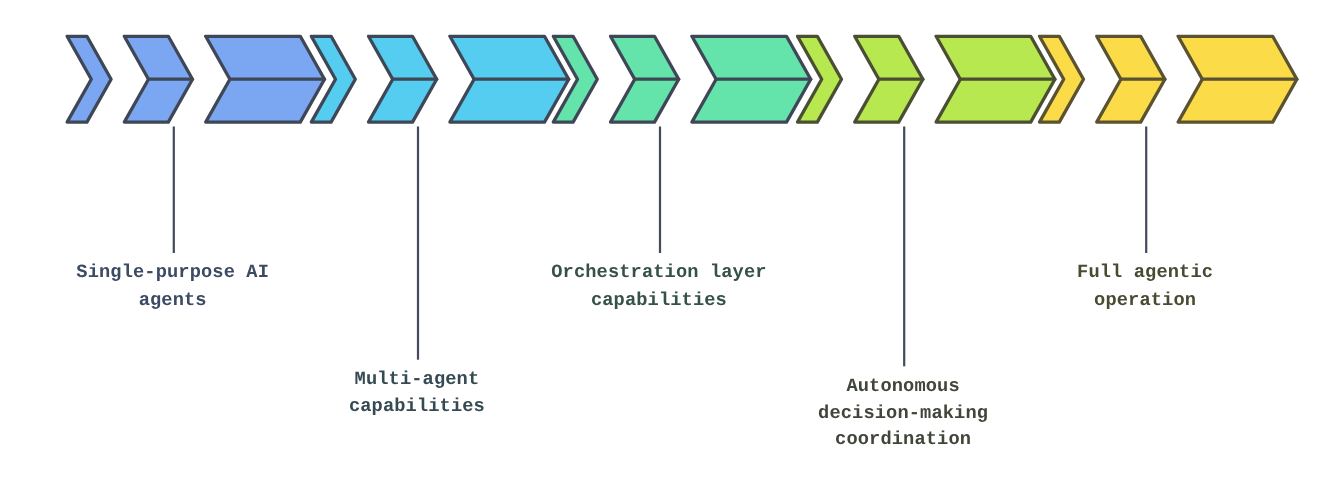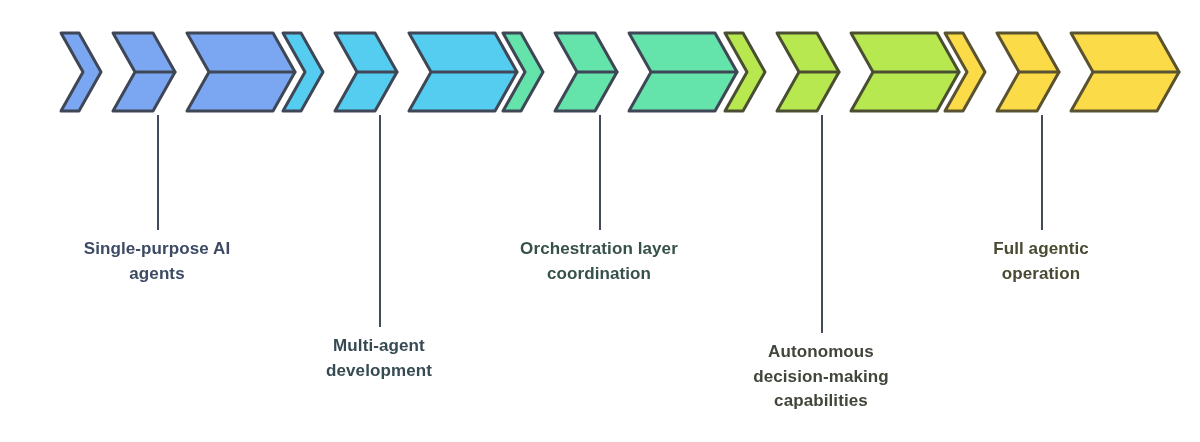--- a/index.html
+++ b/index.html
@@ -11,20 +11,21 @@
     height: 442px;
     background: #ffffff;
     font-family: "Liberation Sans", sans-serif;
     overflow: hidden;
   }
 
   .diagram {
     position: relative;
     width: 1200px;
     height: 442px;
+    font-family: Liberation Mono, monospace;
   }
 
   
   .stage {
     position: absolute;
     top: 0;
     height: 442px;
   }
 
   .chev-row {
@@ -94,58 +95,58 @@
           <polygon points="0,0 40,0 62,39 40,78 0,78 22,39" fill="#54cdf0" stroke="#3f4757" stroke-width="3" stroke-linejoin="round"></polygon>
           <line x1="22" y1="39" x2="62" y2="39" stroke="#3f4757" stroke-width="3" stroke-linecap="round"></line>
         </svg>
         <svg class="chev" width="114" height="84" viewBox="-3 -3 114 84">
           <polygon points="0,0 86,0 108,39 86,78 0,78 22,39" fill="#54cdf0" stroke="#3f4757" stroke-width="3" stroke-linejoin="round"></polygon>
           <line x1="22" y1="39" x2="108" y2="39" stroke="#3f4757" stroke-width="3" stroke-linecap="round"></line>
         </svg>
       </div>
       <div class="connector" style="left: 379px; top: 115px; height: 212px; background: rgb(67, 74, 92);"></div>
       <div class="label" style="left: 259px; top: 334px; width: 240px; color: rgb(53, 74, 82);">Multi-agent
-development</div>
+capabilities</div>
     </div>
     <div class="stage" style="left: 0px;">
       <div class="chev-row" style="left: 500px;">
         <svg class="chev" width="46" height="84" viewBox="-3 -3 46 84">
           <polygon points="0,0 18,0 40,39 18,78 0,78 22,39" fill="#64e3ab" stroke="#3f4757" stroke-width="3" stroke-linejoin="round"></polygon>
         </svg>
         <svg class="chev" width="68" height="84" viewBox="-3 -3 68 84">
           <polygon points="0,0 40,0 62,39 40,78 0,78 22,39" fill="#64e3ab" stroke="#3f4757" stroke-width="3" stroke-linejoin="round"></polygon>
           <line x1="22" y1="39" x2="62" y2="39" stroke="#3f4757" stroke-width="3" stroke-linecap="round"></line>
         </svg>
         <svg class="chev" width="114" height="84" viewBox="-3 -3 114 84">
           <polygon points="0,0 86,0 108,39 86,78 0,78 22,39" fill="#64e3ab" stroke="#3f4757" stroke-width="3" stroke-linejoin="round"></polygon>
           <line x1="22" y1="39" x2="108" y2="39" stroke="#3f4757" stroke-width="3" stroke-linecap="round"></line>
         </svg>
       </div>
       <div class="connector" style="left: 599px; top: 115px; height: 115px; background: rgb(67, 74, 92);"></div>
       <div class="label" style="left: 479px; top: 237px; width: 240px; color: rgb(54, 80, 74);">Orchestration layer
-coordination</div>
+capabilities</div>
     </div>
     <div class="stage" style="left: 0px;">
       <div class="chev-row" style="left: 722px;">
         <svg class="chev" width="46" height="84" viewBox="-3 -3 46 84">
           <polygon points="0,0 18,0 40,39 18,78 0,78 22,39" fill="#b8e84f" stroke="#4a4f33" stroke-width="3" stroke-linejoin="round"></polygon>
         </svg>
         <svg class="chev" width="68" height="84" viewBox="-3 -3 68 84">
           <polygon points="0,0 40,0 62,39 40,78 0,78 22,39" fill="#b8e84f" stroke="#4a4f33" stroke-width="3" stroke-linejoin="round"></polygon>
           <line x1="22" y1="39" x2="62" y2="39" stroke="#4a4f33" stroke-width="3" stroke-linecap="round"></line>
         </svg>
         <svg class="chev" width="114" height="84" viewBox="-3 -3 114 84">
           <polygon points="0,0 86,0 108,39 86,78 0,78 22,39" fill="#b8e84f" stroke="#4a4f33" stroke-width="3" stroke-linejoin="round"></polygon>
           <line x1="22" y1="39" x2="108" y2="39" stroke="#4a4f33" stroke-width="3" stroke-linecap="round"></line>
         </svg>
       </div>
       <div class="connector" style="left: 821px; top: 115px; height: 218px; background: rgb(67, 74, 92);"></div>
       <div class="label" style="left: 701px; top: 340px; width: 240px; color: rgb(65, 70, 58);">Autonomous
 decision-making
-capabilities</div>
+coordination</div>
     </div>
     <div class="stage" style="left: 0px;">
       <div class="chev-row" style="left: 942px;">
         <svg class="chev" width="46" height="84" viewBox="-3 -3 46 84">
           <polygon points="0,0 18,0 40,39 18,78 0,78 22,39" fill="#fbdb47" stroke="#5a5230" stroke-width="3" stroke-linejoin="round"></polygon>
         </svg>
         <svg class="chev" width="68" height="84" viewBox="-3 -3 68 84">
           <polygon points="0,0 40,0 62,39 40,78 0,78 22,39" fill="#fbdb47" stroke="#5a5230" stroke-width="3" stroke-linejoin="round"></polygon>
           <line x1="22" y1="39" x2="62" y2="39" stroke="#5a5230" stroke-width="3" stroke-linecap="round"></line>
         </svg>

